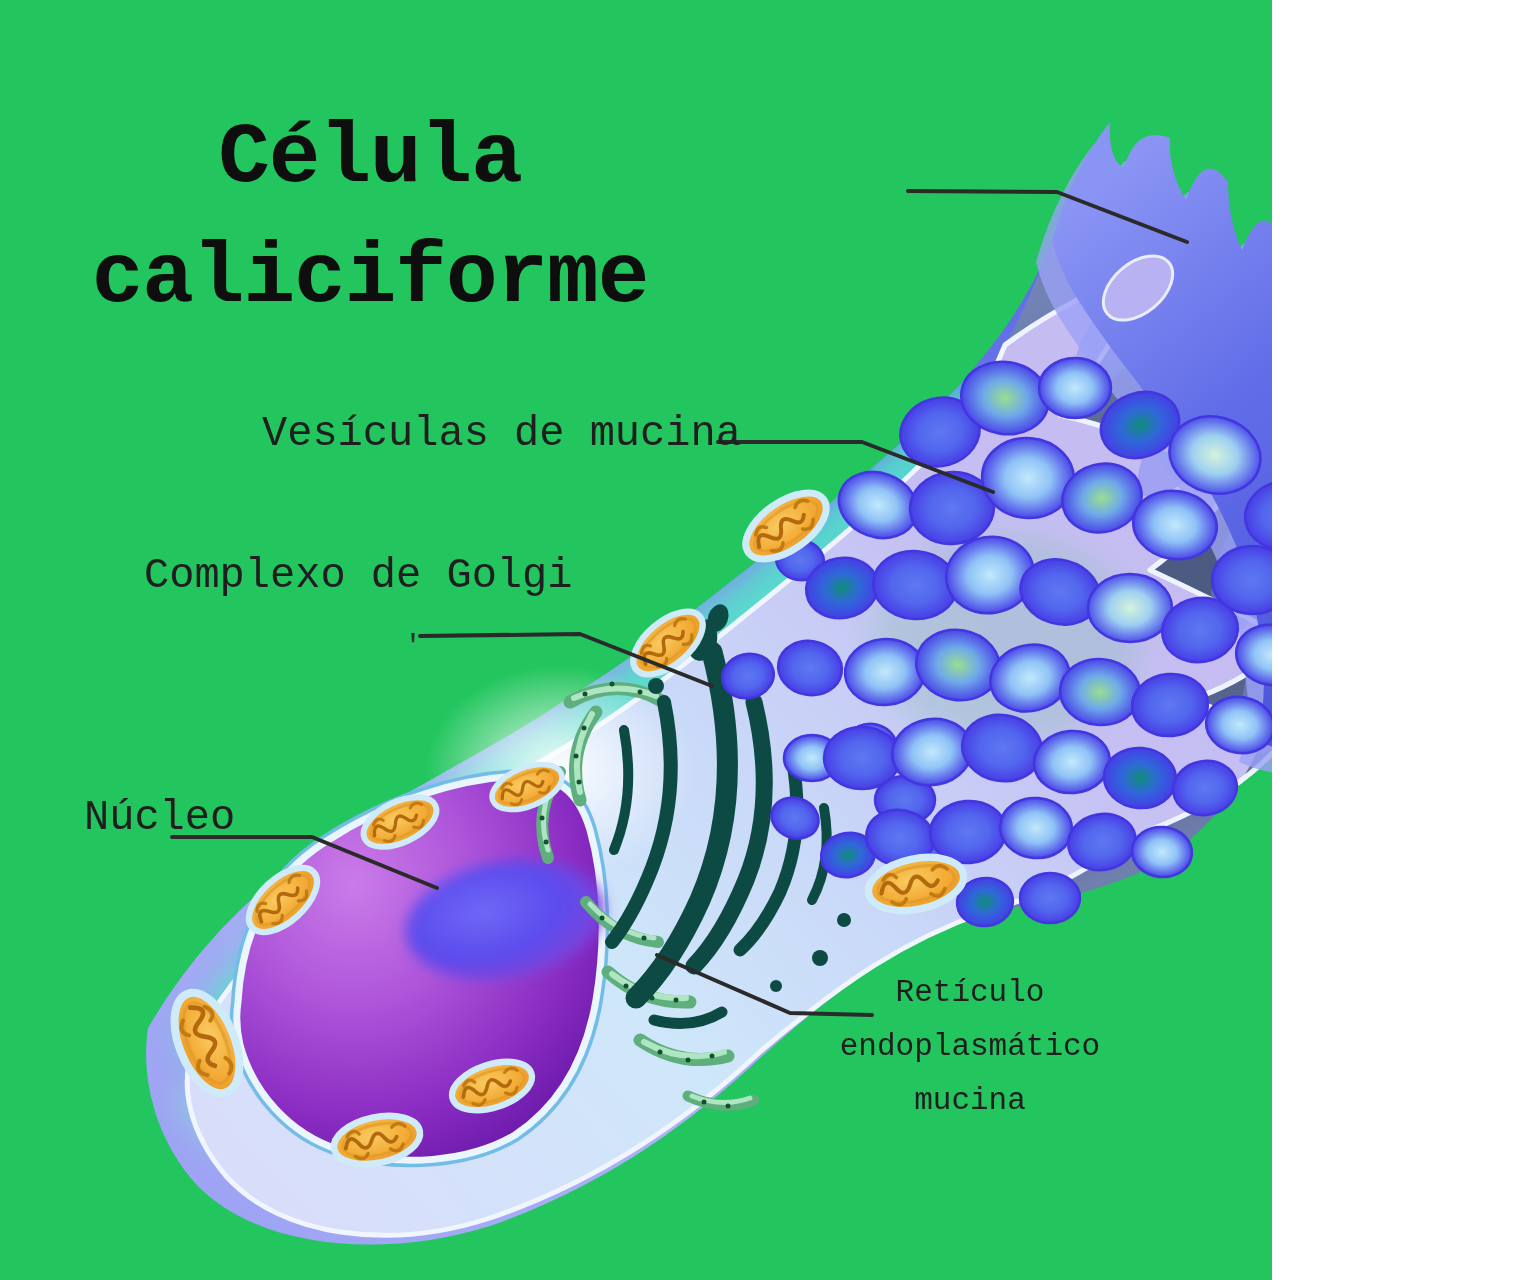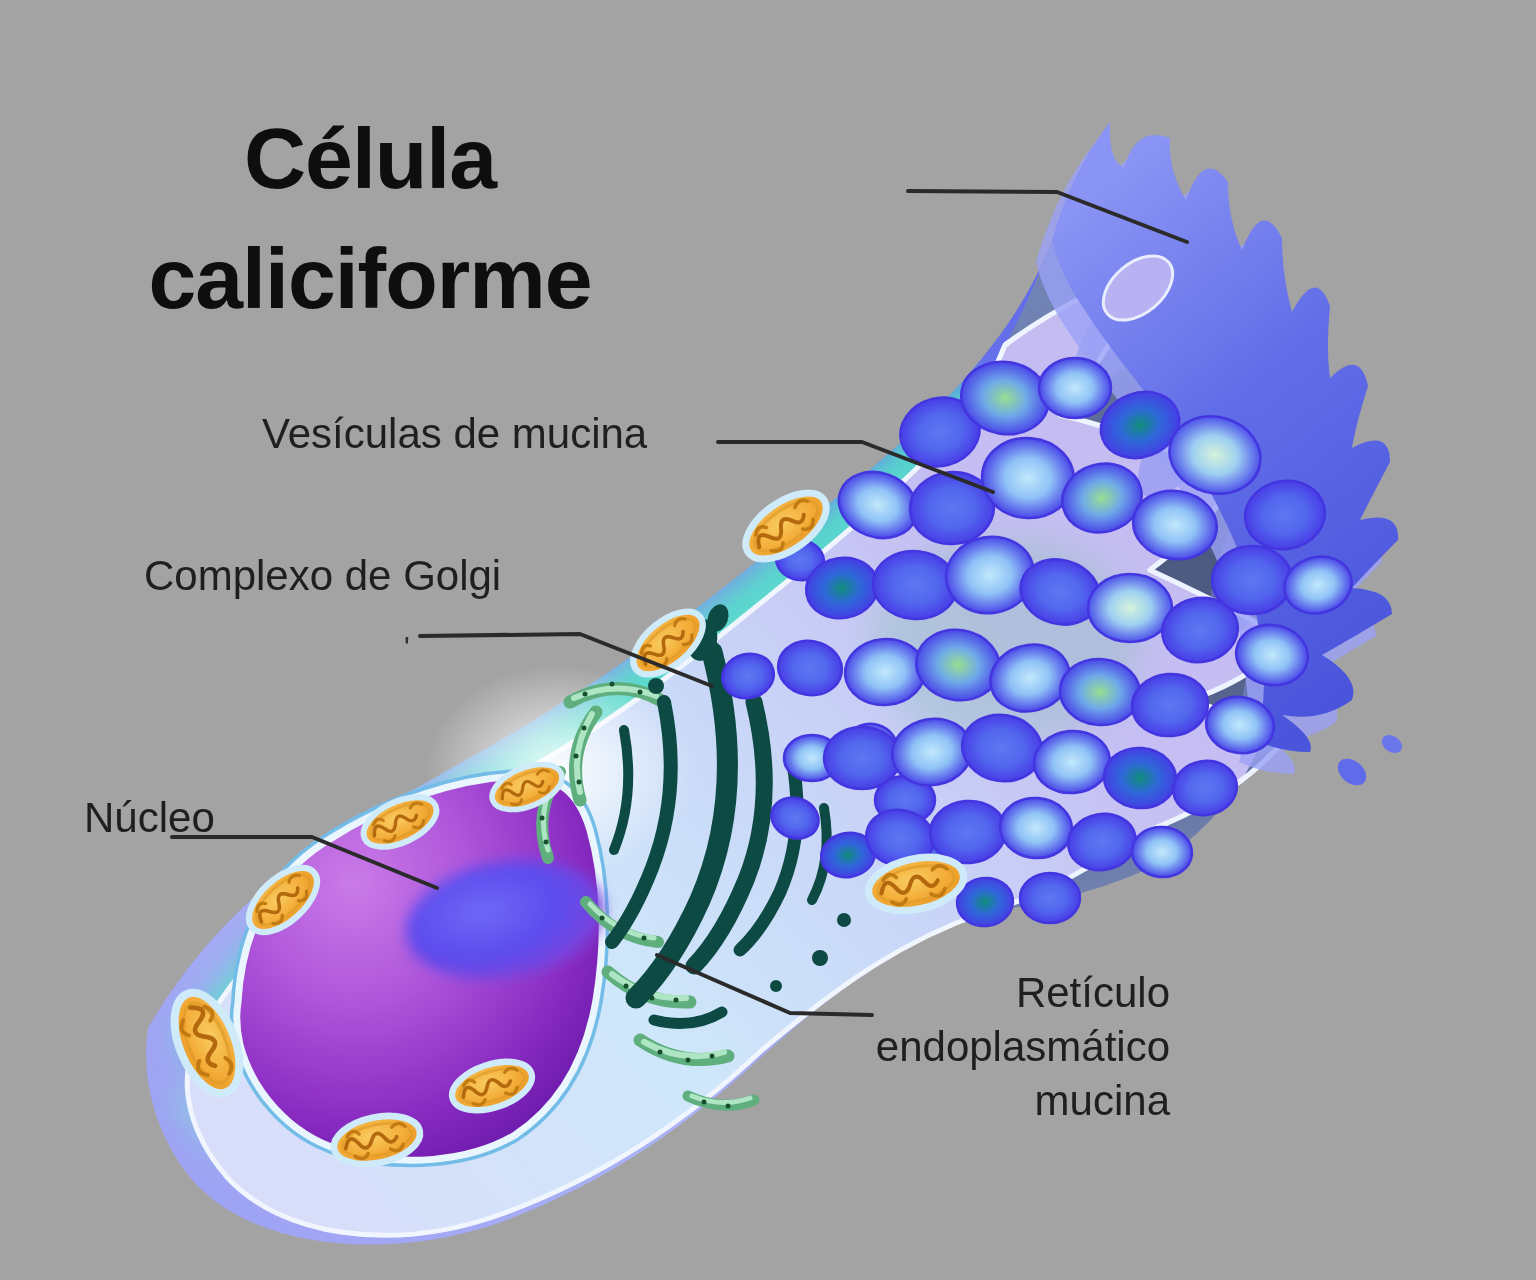--- a/index.html
+++ b/index.html
@@ -1,23 +1,23 @@
 <!DOCTYPE html>
 <html><head>
 <meta charset="utf-8">
 <style>
   html,body{margin:0;padding:0;background:#ffffff;}
-  #stage{position:relative;width:1536px;height:1280px;background:#a3a3a3;overflow:hidden;
-         font-family:Liberation Sans, sans-serif;}
+  #stage{position:relative;width:1272px;height:1280px;background:#22c55e;overflow:hidden;
+         font-family:Liberation Mono, monospace;}
   #cell-svg{position:absolute;left:0;top:0;}
   .lbl{position:absolute;color:#1f1f1f;font-size:42px;line-height:1.15;white-space:nowrap;}
   #title{position:absolute;left:40px;top:98px;width:660px;text-align:center;
          font-size:86px;font-weight:bold;color:#0e0e0e;line-height:120px;letter-spacing:-1px;}
-  #er-label{position:absolute;left:770px;top:966px;width:400px;text-align:right;
-            color:#1f1f1f;font-size:42px;line-height:54px;}
+  #er-label{position:absolute;left:770px;top:966px;width:400px;text-align:center;
+            color:#1f1f1f;font-size:31px;line-height:54px;}
   #stray-mark{position:absolute;left:404px;top:630px;font-size:30px;color:#2e2e2e;}
   .v{stroke:#4335E0;stroke-width:2.5px;}
   .vb{fill:url(#gVb);} .vlb{fill:url(#gVlb);} .vg{fill:url(#gVg);} .vt{fill:url(#gVt);} .vlg{fill:url(#gVlg);}
   .golgi{fill:none;stroke:#0D4A43;stroke-linecap:round;}
   .gdot{fill:#0D4A43;}
   .erb{fill:none;stroke:#5FAE7E;stroke-linecap:round;}
   .erh{fill:none;stroke:#AEE5C2;stroke-linecap:round;}
   .erd{fill:#164F2E;}
   .leader{fill:none;stroke:#2a2a2a;stroke-width:4px;stroke-linecap:round;stroke-linejoin:round;}
 </style>

